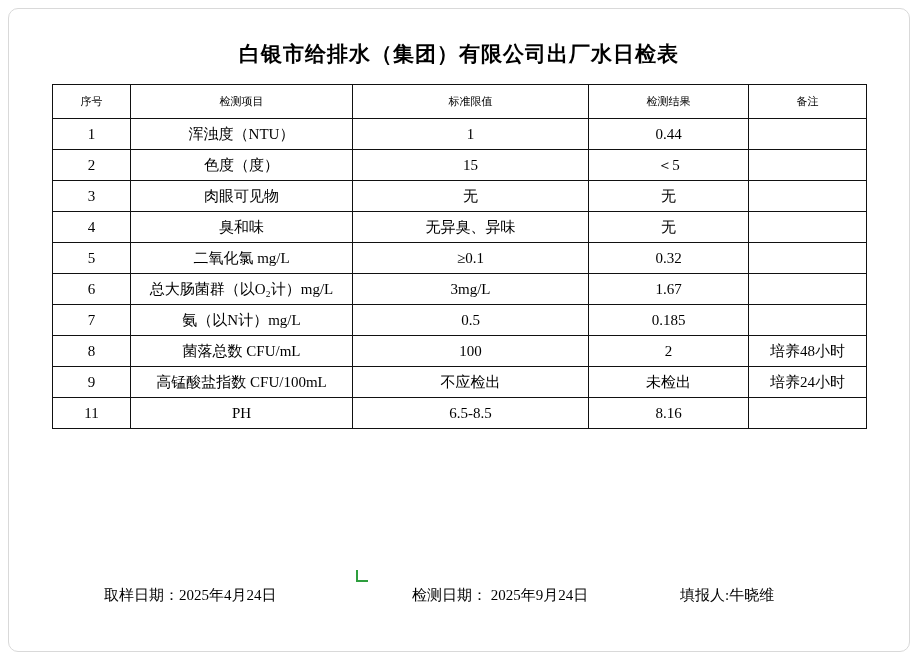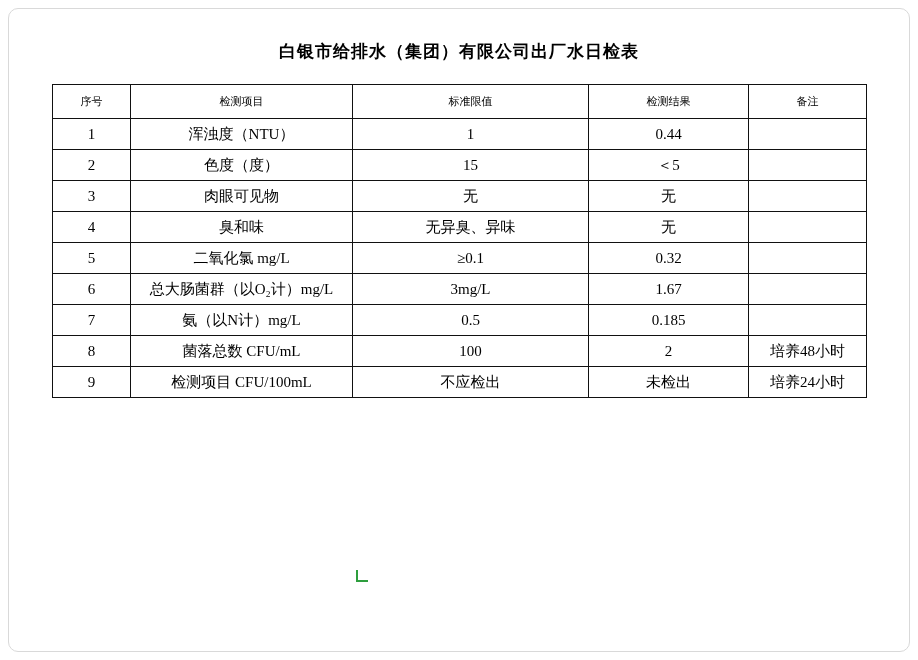--- a/index.html
+++ b/index.html
@@ -30,21 +30,21 @@
     border: 1px solid #d9d9d9;
     border-radius: 10px;
     box-sizing: border-box;
     pointer-events: none;
   }
   .title {
     position: absolute;
     left: 0; top: 40px;
     width: 918px;
     text-align: center;
-    font-size: 17px;
+    font-size: 21px;
     font-weight: bold;
     letter-spacing: 1px;
     font-family: "Liberation Serif", serif;
   }
   table.report {
     position: absolute;
     left: 52px;
     top: 84px;
     border-collapse: collapse;
     table-layout: fixed;
@@ -180,24 +180,36 @@
       </tr>
       <tr>
         <td class="no-cell">8</td>
         <td class="item-cell">菌落总数 CFU/mL</td>
         <td>100</td>
         <td>2</td>
         <td>培养48小时</td>
       </tr>
       <tr>
         <td class="no-cell">9</td>
-        <td class="item-cell">检测项目 CFU/100mL</td>
+        <td class="item-cell">高锰酸盐指数 CFU/100mL</td>
         <td>不应检出</td>
         <td>未检出</td>
         <td>培养24小时</td>
       </tr>
+      <tr>
+        <td class="no-cell">11</td>
+        <td class="item-cell">PH</td>
+        <td>6.5-8.5</td>
+        <td>8.16</td>
+        <td></td>
+      </tr>
     </tbody>
   </table>
 
   <div class="corner-mark"></div>
 
+  <div class="footer">
+    <span class="f-sample">取样日期：2025年4月24日</span>
+    <span class="f-test">检测日期： 2025年9月24日</span>
+    <span class="f-filler">填报人:牛晓维</span>
+  </div>
 
 </div>
 
 </body></html>

